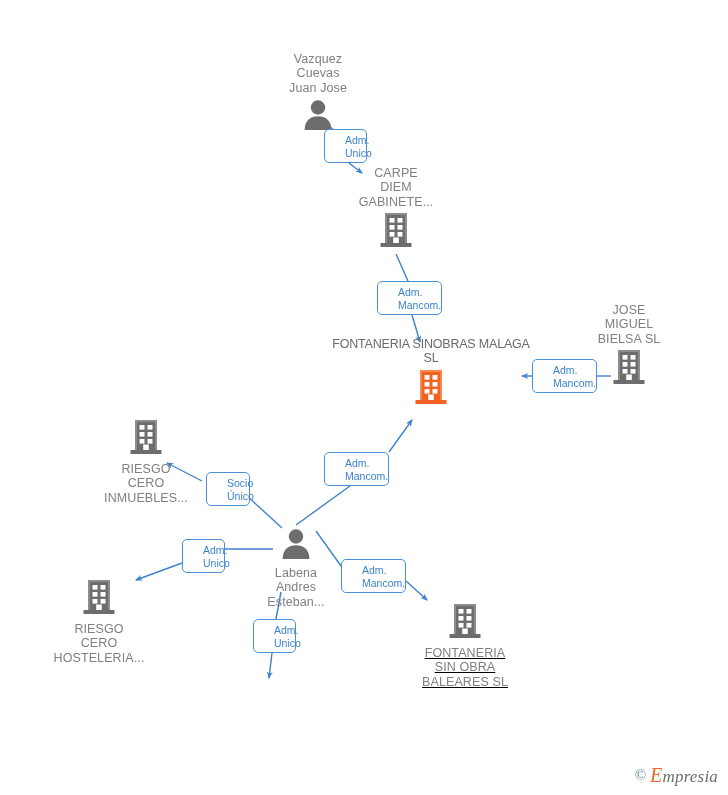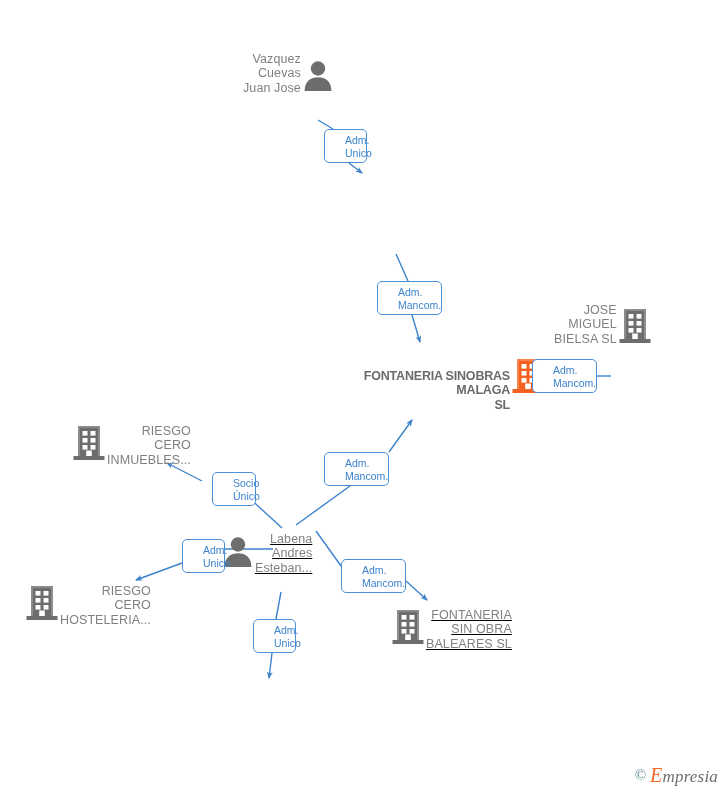--- a/index.html
+++ b/index.html
@@ -22,44 +22,43 @@
     left: 0;
     top: 0;
     width: 728px;
     height: 795px;
     pointer-events: none;
   }
   .node {
     position: absolute;
     width: 150px;
     margin-left: -75px;
-    text-align: right;
+    text-align: center;
     display: flex;
-    flex-direction: row;
+    flex-direction: column;
     align-items: center;
   }
   .node .icon-wrap {
     display: block;
     line-height: 0;
   }
   .node-label {
     font-size: 12.5px;
     color: #808080;
     line-height: 14.4px;
     letter-spacing: 0.1px;
     white-space: pre-line;
   }
   .node.label-above .node-label { order: -1; margin-bottom: 2px; }
   .node.label-below .node-label { margin-top: 6px; }
   .node.focus .node-label {
-    font-weight: bold;
+    font-weight: normal;
     color: #6b6b6b;
     font-size: 12.5px;
     letter-spacing: -0.2px;
-    margin-top: 32px;
   }
   .node.focus { width: 230px; margin-left: -115px; }
 
   .edge-label {
     position: absolute;
     border: 1px solid #4a90d9;
     border-radius: 5px;
     background: #ffffff;
     color: #3d83cc;
     font-size: 10.5px;
@@ -131,20 +130,39 @@
 Cuevas
 Juan Jose</div>
     <span class="icon-wrap">
       <svg width="34" height="34" viewBox="0 0 34 34">
         <circle cx="17" cy="10.5" r="7.2" fill="#6d6d6d"></circle>
         <path d="M 3.6 33 C 3.6 23.2 9.6 19.2 17 19.2 C 24.4 19.2 30.4 23.2 30.4 33 Z" fill="#6d6d6d"></path>
       </svg>
     </span>
   </div>
 
+  <div class="node label-above" style="left:396px; top:166px;">
+    <div class="node-label">CARPE
+DIEM
+GABINETE...</div>
+    <span class="icon-wrap">
+      <svg width="36" height="38" viewBox="0 0 36 38">
+        <rect x="7" y="2" width="22" height="30" fill="#8d8d8d"></rect>
+        <rect x="9" y="4" width="18" height="28" fill="#6d6d6d"></rect>
+        <rect x="11.5" y="7" width="5" height="4.6" fill="#ffffff"></rect>
+        <rect x="19.5" y="7" width="5" height="4.6" fill="#ffffff"></rect>
+        <rect x="11.5" y="14" width="5" height="4.6" fill="#ffffff"></rect>
+        <rect x="19.5" y="14" width="5" height="4.6" fill="#ffffff"></rect>
+        <rect x="11.5" y="21" width="5" height="4.6" fill="#ffffff"></rect>
+        <rect x="19.5" y="21" width="5" height="4.6" fill="#ffffff"></rect>
+        <rect x="15.2" y="26.5" width="5.6" height="5.5" fill="#ffffff"></rect>
+        <rect x="2.5" y="32" width="31" height="4" fill="#6d6d6d"></rect>
+      </svg>
+    </span>
+  </div>
 
   <div class="node label-above focus" style="left:431px; top:337px;">
     <div class="node-label">FONTANERIA SINOBRAS MALAGA
 SL</div>
     <span class="icon-wrap">
       <svg width="36" height="38" viewBox="0 0 36 38">
         <rect x="7" y="2" width="22" height="30" fill="#f8864f"></rect>
         <rect x="9" y="4" width="18" height="28" fill="#f4601f"></rect>
         <rect x="11.5" y="7" width="5" height="4.6" fill="#ffffff"></rect>
         <rect x="19.5" y="7" width="5" height="4.6" fill="#ffffff"></rect>
@@ -191,21 +209,21 @@
         <rect x="19.5" y="21" width="5" height="4.6" fill="#ffffff"></rect>
         <rect x="15.2" y="26.5" width="5.6" height="5.5" fill="#ffffff"></rect>
         <rect x="2.5" y="32" width="31" height="4" fill="#6d6d6d"></rect>
       </svg>
     </span>
     <div class="node-label">RIESGO
 CERO
 INMUEBLES...</div>
   </div>
 
-  <div class="node label-below" style="left:296px; top:526px;text-decoration:underline;">
+  <div class="node label-below" style="left:296px; top:526px;">
     <span class="icon-wrap">
       <svg width="34" height="34" viewBox="0 0 34 34">
         <circle cx="17" cy="10.5" r="7.2" fill="#6d6d6d"></circle>
         <path d="M 3.6 33 C 3.6 23.2 9.6 19.2 17 19.2 C 24.4 19.2 30.4 23.2 30.4 33 Z" fill="#6d6d6d"></path>
       </svg>
     </span>
     <div class="node-label">Labena
 Andres
 Esteban...</div>
   </div>
@@ -253,21 +271,21 @@
 
   <div id="edge-label-layer">
       <div class="edge-label" style="left: 324px; top: 129px; width: 43px; height: 34px;">Adm.
 Unico</div>
       <div class="edge-label" style="left: 377px; top: 281px; width: 65px; height: 34px;">Adm.
 Mancom.</div>
       <div class="edge-label" style="left: 532px; top: 359px; width: 65px; height: 34px;">Adm.
 Mancom.</div>
       <div class="edge-label" style="left: 324px; top: 452px; width: 65px; height: 34px;">Adm.
 Mancom.</div>
-      <div class="edge-label" style="left: 212px; top: 472px; width: 44px; height: 34px;">Socio
+      <div class="edge-label" style="left: 206px; top: 472px; width: 44px; height: 34px;">Socio
 Único</div>
       <div class="edge-label" style="left: 182px; top: 539px; width: 43px; height: 34px;">Adm.
 Unico</div>
       <div class="edge-label" style="left: 341px; top: 559px; width: 65px; height: 34px;">Adm.
 Mancom.</div>
       <div class="edge-label" style="left: 253px; top: 619px; width: 43px; height: 34px;">Adm.
 Unico</div>
     </div>
 
   <div id="watermark">

